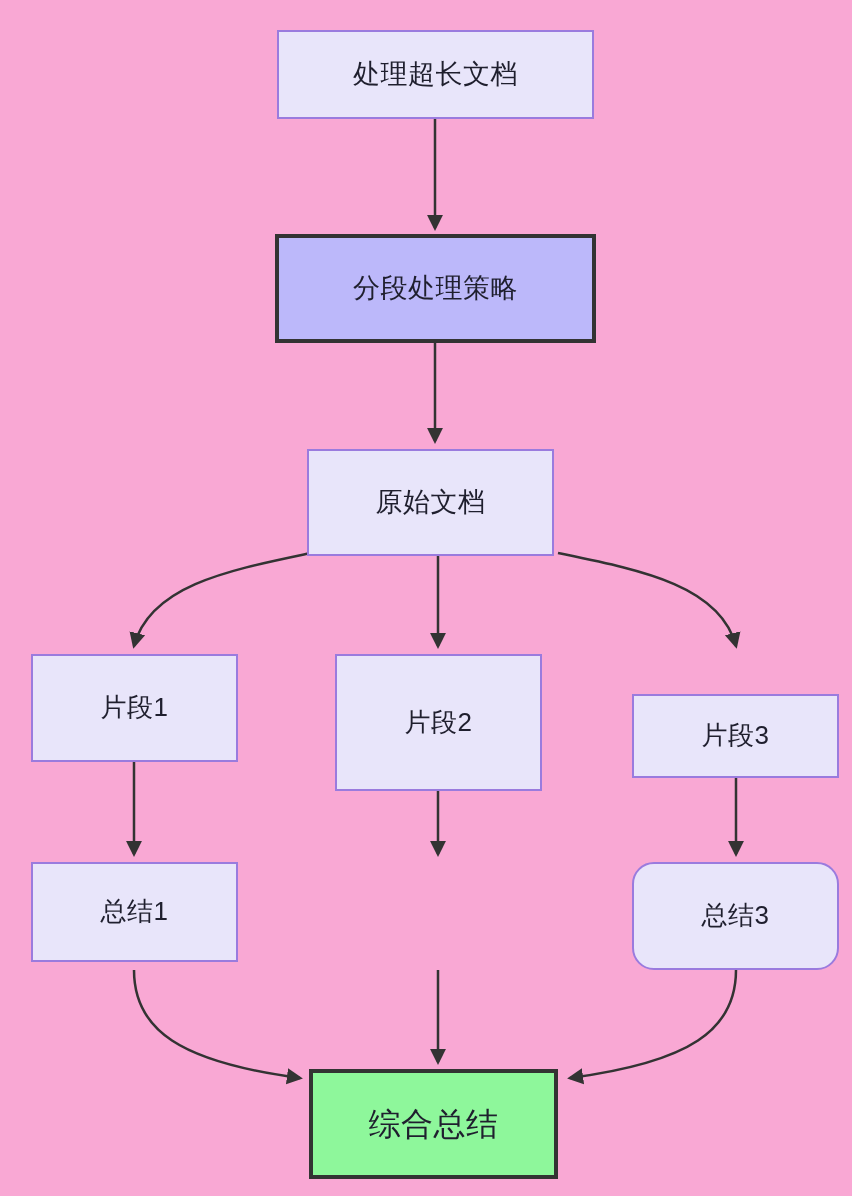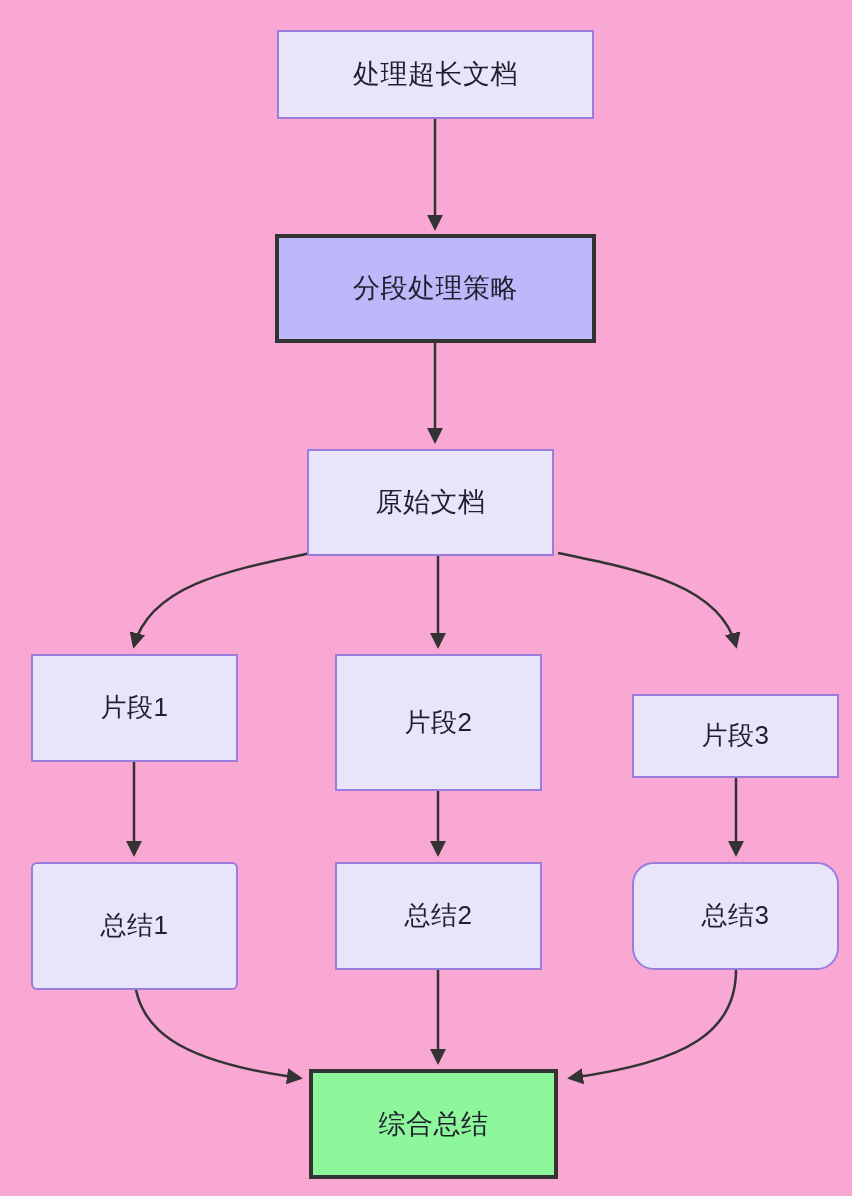--- a/index.html
+++ b/index.html
@@ -50,21 +50,21 @@
   
   .style-highlight {
     background: #bcb8fa;
     border: 4px solid #333333;
     font-size: 27px;
   }
   
   .style-result {
     background: #8ef79b;
     border: 4px solid #333333;
-    font-size: 27px;
+    font-size: 32px;
   }
   .small-label {
     font-size: 26px;
   }
 </style>
 </head>
 <body>
 
 <div id="canvas">
 
@@ -115,27 +115,24 @@
   </div>
 
   <div class="node style-plain" style="left:335px; top:654px; width:207px; height:137px;">
     <span class="node-label small-label">片段2</span>
   </div>
 
   <div class="node style-plain" style="left:632px; top:654px; width:207px; height:84px;margin-top:40px;">
     <span class="node-label small-label">片段3</span>
   </div>
 
-  <div class="node style-plain" style="left:31px; top:862px; width:207px; height:128px;border-radius:6px;">
+  <div class="node style-plain" style="left:31px; top:862px; width:207px; height:100px;">
     <span class="node-label small-label">总结1</span>
   </div>
 
-  <div class="node style-plain" style="left:335px; top:862px; width:207px; height:108px;">
-    <span class="node-label small-label">总结2</span>
-  </div>
 
   <div class="node style-plain" style="left:632px; top:862px; width:207px; height:108px;border-radius:22px;">
     <span class="node-label small-label">总结3</span>
   </div>
 
   <div class="node style-result" style="left:309px; top:1069px; width:249px; height:110px;">
     <span class="node-label">综合总结</span>
   </div>
 
 </div>

